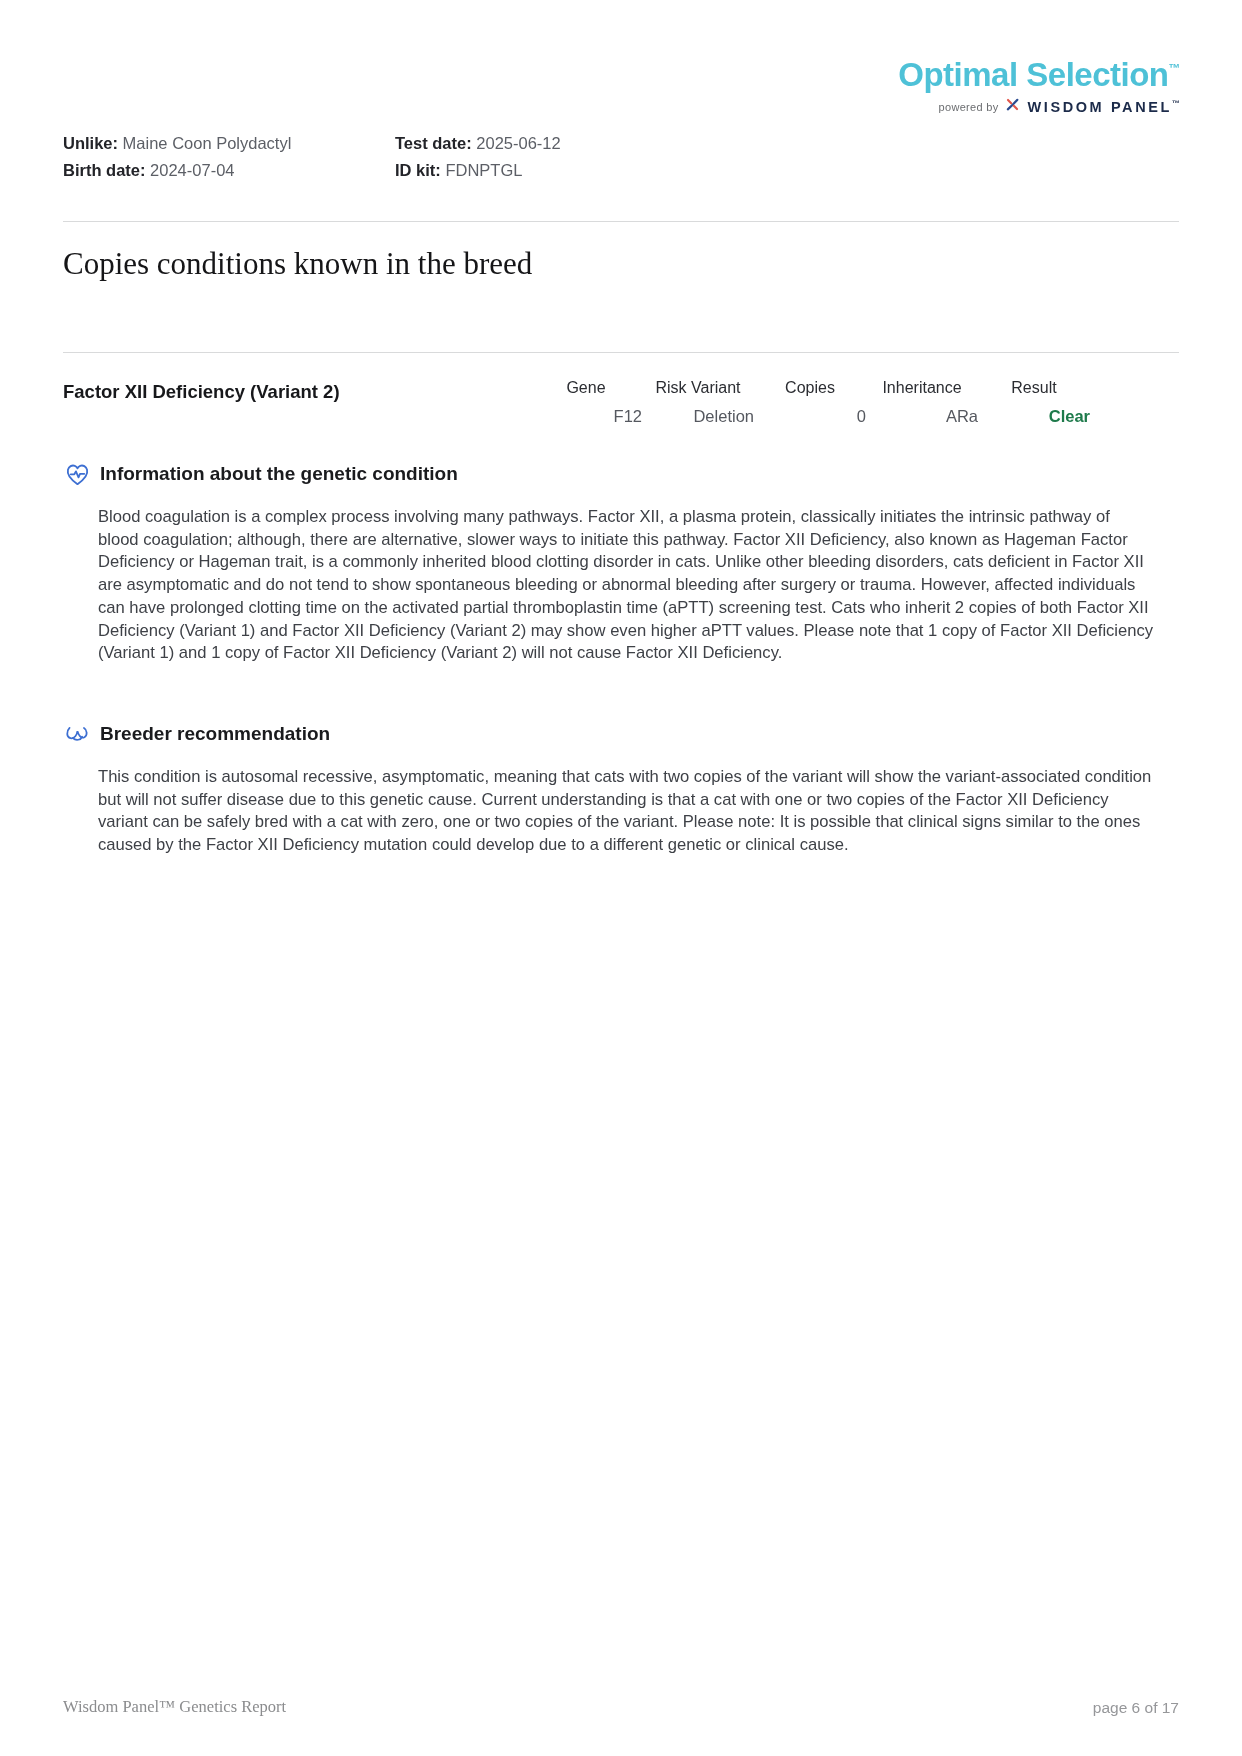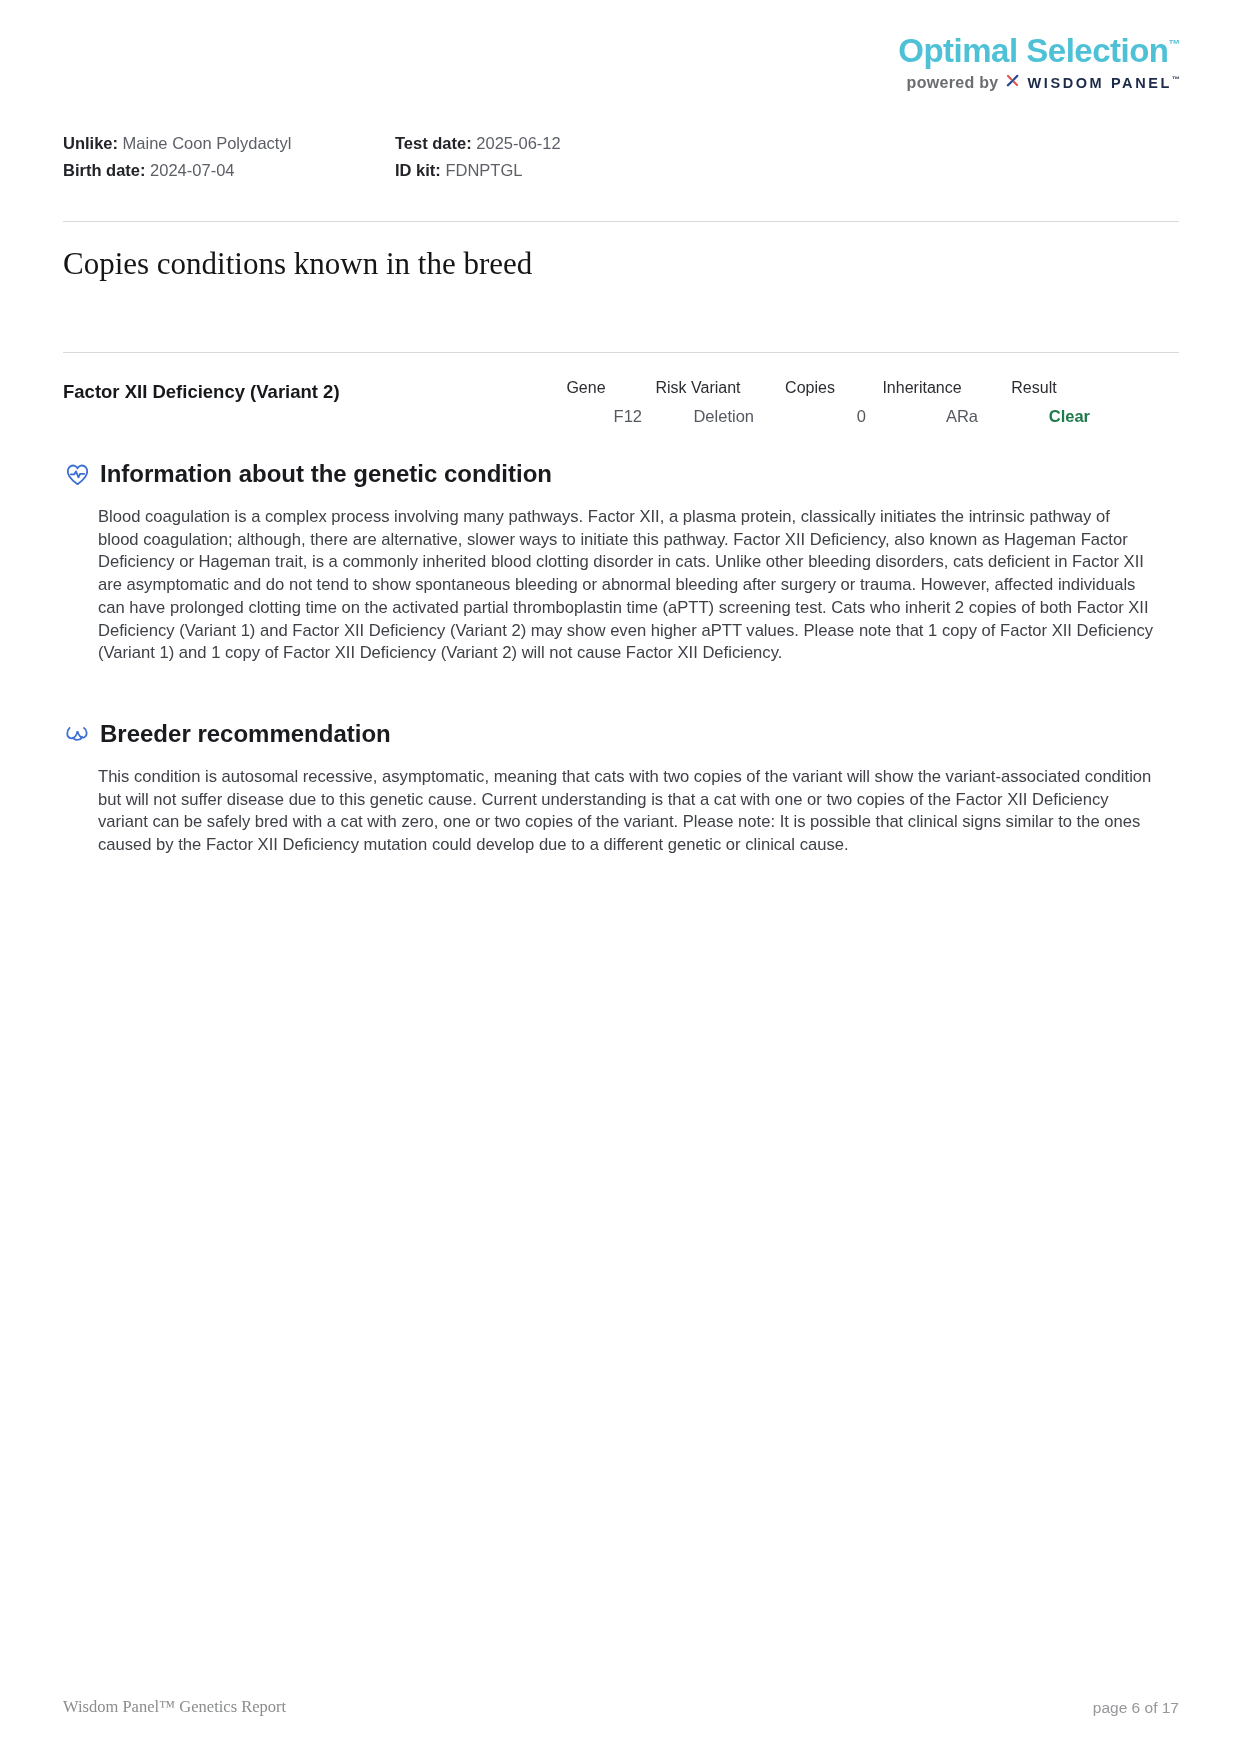--- a/index.html
+++ b/index.html
@@ -11,30 +11,30 @@
     color: #1b1c1f;
   }
   .page { position: absolute; inset: 0; background: #fff; }
 
   
   .pet-title {
     position: absolute; left: 63px; top: 54px;
     font-family: "Liberation Serif", "DejaVu Serif", serif;
     font-size: 38px; font-weight: 600; color: #151517; letter-spacing: 0.2px;
   }
-  .logo { position: absolute; right: 62px; top: 32px; text-align: right; }
+  .logo { position: absolute; right: 62px; top: 56px; text-align: right; }
   .logo-brand {
     font-size: 33px; font-weight: 700; color: #4ec1d7;
     letter-spacing: -0.5px; white-space: nowrap;
   }
   .logo-brand sup { font-size: 12px; vertical-align: 14px; }
   .logo-sub {
     margin-top: 3px; display: flex; justify-content: flex-end; align-items: center; gap: 7px;
   }
-  .powered-by { font-size: 16px; color: #6b6d70; letter-spacing: 0.3px; font-weight: bold; }
+  .powered-by { font-size: 11px; color: #6b6d70; letter-spacing: 0.3px; }
   .partner-name {
     font-size: 14.5px; font-weight: 700; color: #1c2b4a; letter-spacing: 2.6px;
   }
   .partner-name sup { font-size: 8px; vertical-align: 6px; letter-spacing: 0; }
 
   
   .meta-col { position: absolute; top: 130px; font-size: 16.5px; line-height: 27px; }
   .meta-col-left  { left: 63px; }
   .meta-col-right { left: 395px; }
   .meta-row { white-space: nowrap; }
@@ -64,21 +64,21 @@
   .cond-col { width: 112px; text-align: center; }
   .cond-col-header { font-size: 16px; color: #2b2d32; }
   .cond-col-value  { margin-top: 10px; font-size: 16.5px; color: #55585f; text-align: right; }
   .cond-col-value.result-clear { color: #1e7a4b; font-weight: 700; }
 
   
   .sub-heading {
     position: absolute; left: 63px; display: flex; align-items: center; gap: 9px;
   }
   .sub-heading .icon { width: 28px; height: 28px; display: flex; align-items: center; justify-content: center; }
-  .sub-heading-label { font-size: 24px; font-weight: 700; color: #1a1b1e; }
+  .sub-heading-label { font-size: 19px; font-weight: 700; color: #1a1b1e; }
   .heading-info { top: 460px; }
   .heading-breeder { top: 720px; }
 
   .body-text {
     position: absolute; left: 98px; width: 1056px;
     font-size: 16.6px; line-height: 22.7px; color: #3e4147;
     text-align: left;
   }
   .body-info { top: 506px; }
   .body-breeder { top: 756px; margin-top: 10px; }

